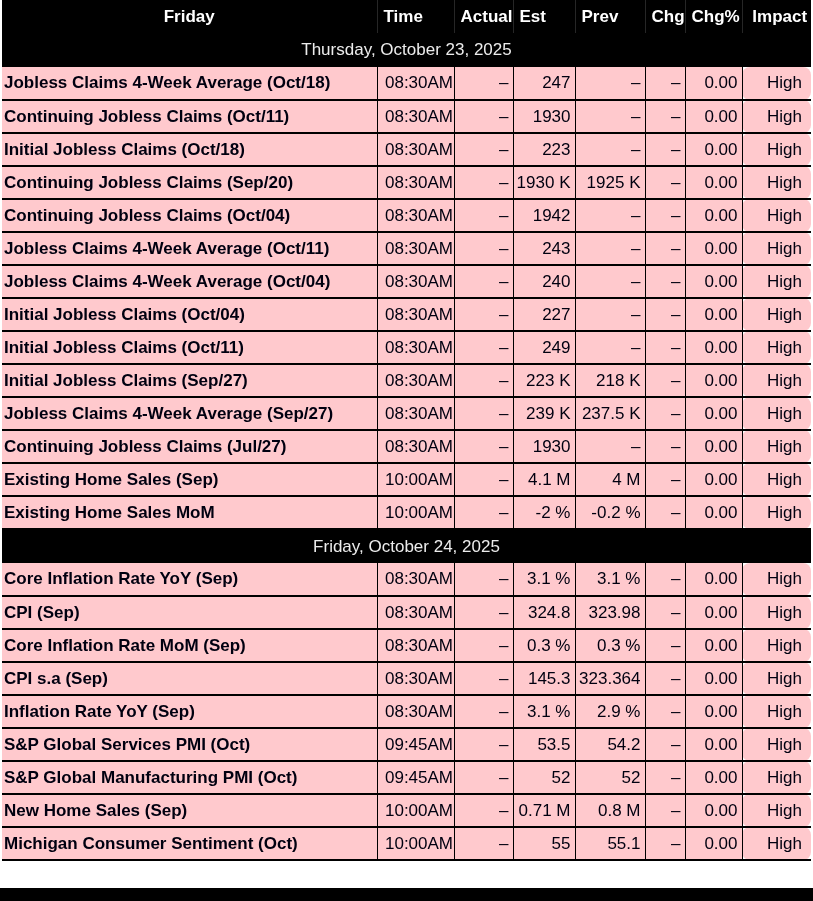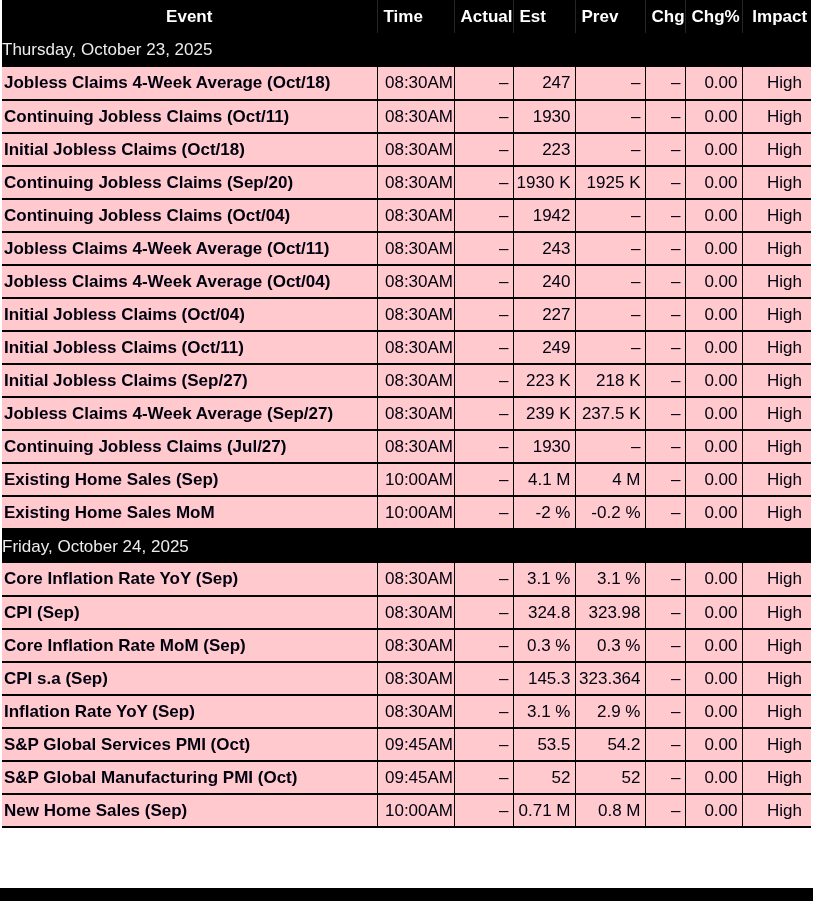--- a/index.html
+++ b/index.html
@@ -34,40 +34,41 @@
   tr.head-row th:last-child { border-right: none; text-align: center; }
   tr.head-row th.h-event { text-align: center; padding-left: 0; }
 
   
   tr.date-row { height: 34px; }
   tr.date-row td {
     background: #000000;
     color: #ececec;
     font-size: 17px;
     font-weight: normal;
+    text-align: center;
     vertical-align: middle;
     border: none;
   }
 
   
   tr.data-row { height: 33px; }
   tr.data-row td {
     background: #ffc9cd;
     color: #000010;
     font-size: 17px;
     vertical-align: middle;
     border-bottom: 2px solid #000000;
     border-right: 1.5px solid #000000;
     overflow: hidden; white-space: nowrap;
   }
   tr.data-row td:last-child { border-right: none; }
   td.c-event { font-weight: bold; text-align: left; padding-left: 2px; margin-left: 45px; }
   td.c-time  { text-align: center;  padding-left: 7px; }
   td.c-num   { text-align: right; padding-right: 4px; }
-  td.c-impact{ text-align: right; padding-right: 9px; }
+  td.c-impact{ text-align: right; padding-right: 9px; border-radius: 8px; }
 
   
   .bottom-bar {
     position: absolute;
     left: 0; top: 888px;
     width: 813px; height: 13px;
     background: #000000;
   }
 </style>
 </head>
@@ -80,21 +81,21 @@
       <col style="width:77px">
       <col style="width:59px">
       <col style="width:62px">
       <col style="width:70px">
       <col style="width:40px">
       <col style="width:57px">
       <col style="width:69px">
     </colgroup>
     <thead>
       <tr class="head-row">
-        <th class="h-event">Event</th>
+        <th class="h-event">Friday</th>
         <th>Time</th>
         <th>Actual</th>
         <th>Est</th>
         <th>Prev</th>
         <th>Chg</th>
         <th>Chg%</th>
         <th>Impact</th>
       </tr>
     </thead>
     <tbody id="cal-body">
@@ -342,16 +343,26 @@
     <td class="c-event">New Home Sales (Sep)</td>
     <td class="c-time">10:00AM</td>
     <td class="c-num">–</td>
     <td class="c-num">0.71 M</td>
     <td class="c-num">0.8 M</td>
     <td class="c-num">–</td>
     <td class="c-num">0.00</td>
     <td class="c-impact">High</td>
   </tr>
 
+  <tr class="data-row">
+    <td class="c-event">Michigan Consumer Sentiment (Oct)</td>
+    <td class="c-time">10:00AM</td>
+    <td class="c-num">–</td>
+    <td class="c-num">55</td>
+    <td class="c-num">55.1</td>
+    <td class="c-num">–</td>
+    <td class="c-num">0.00</td>
+    <td class="c-impact">High</td>
+  </tr>
 </tbody>
   </table>
   <div class="bottom-bar"></div>
 </div>
 
 </body></html>

